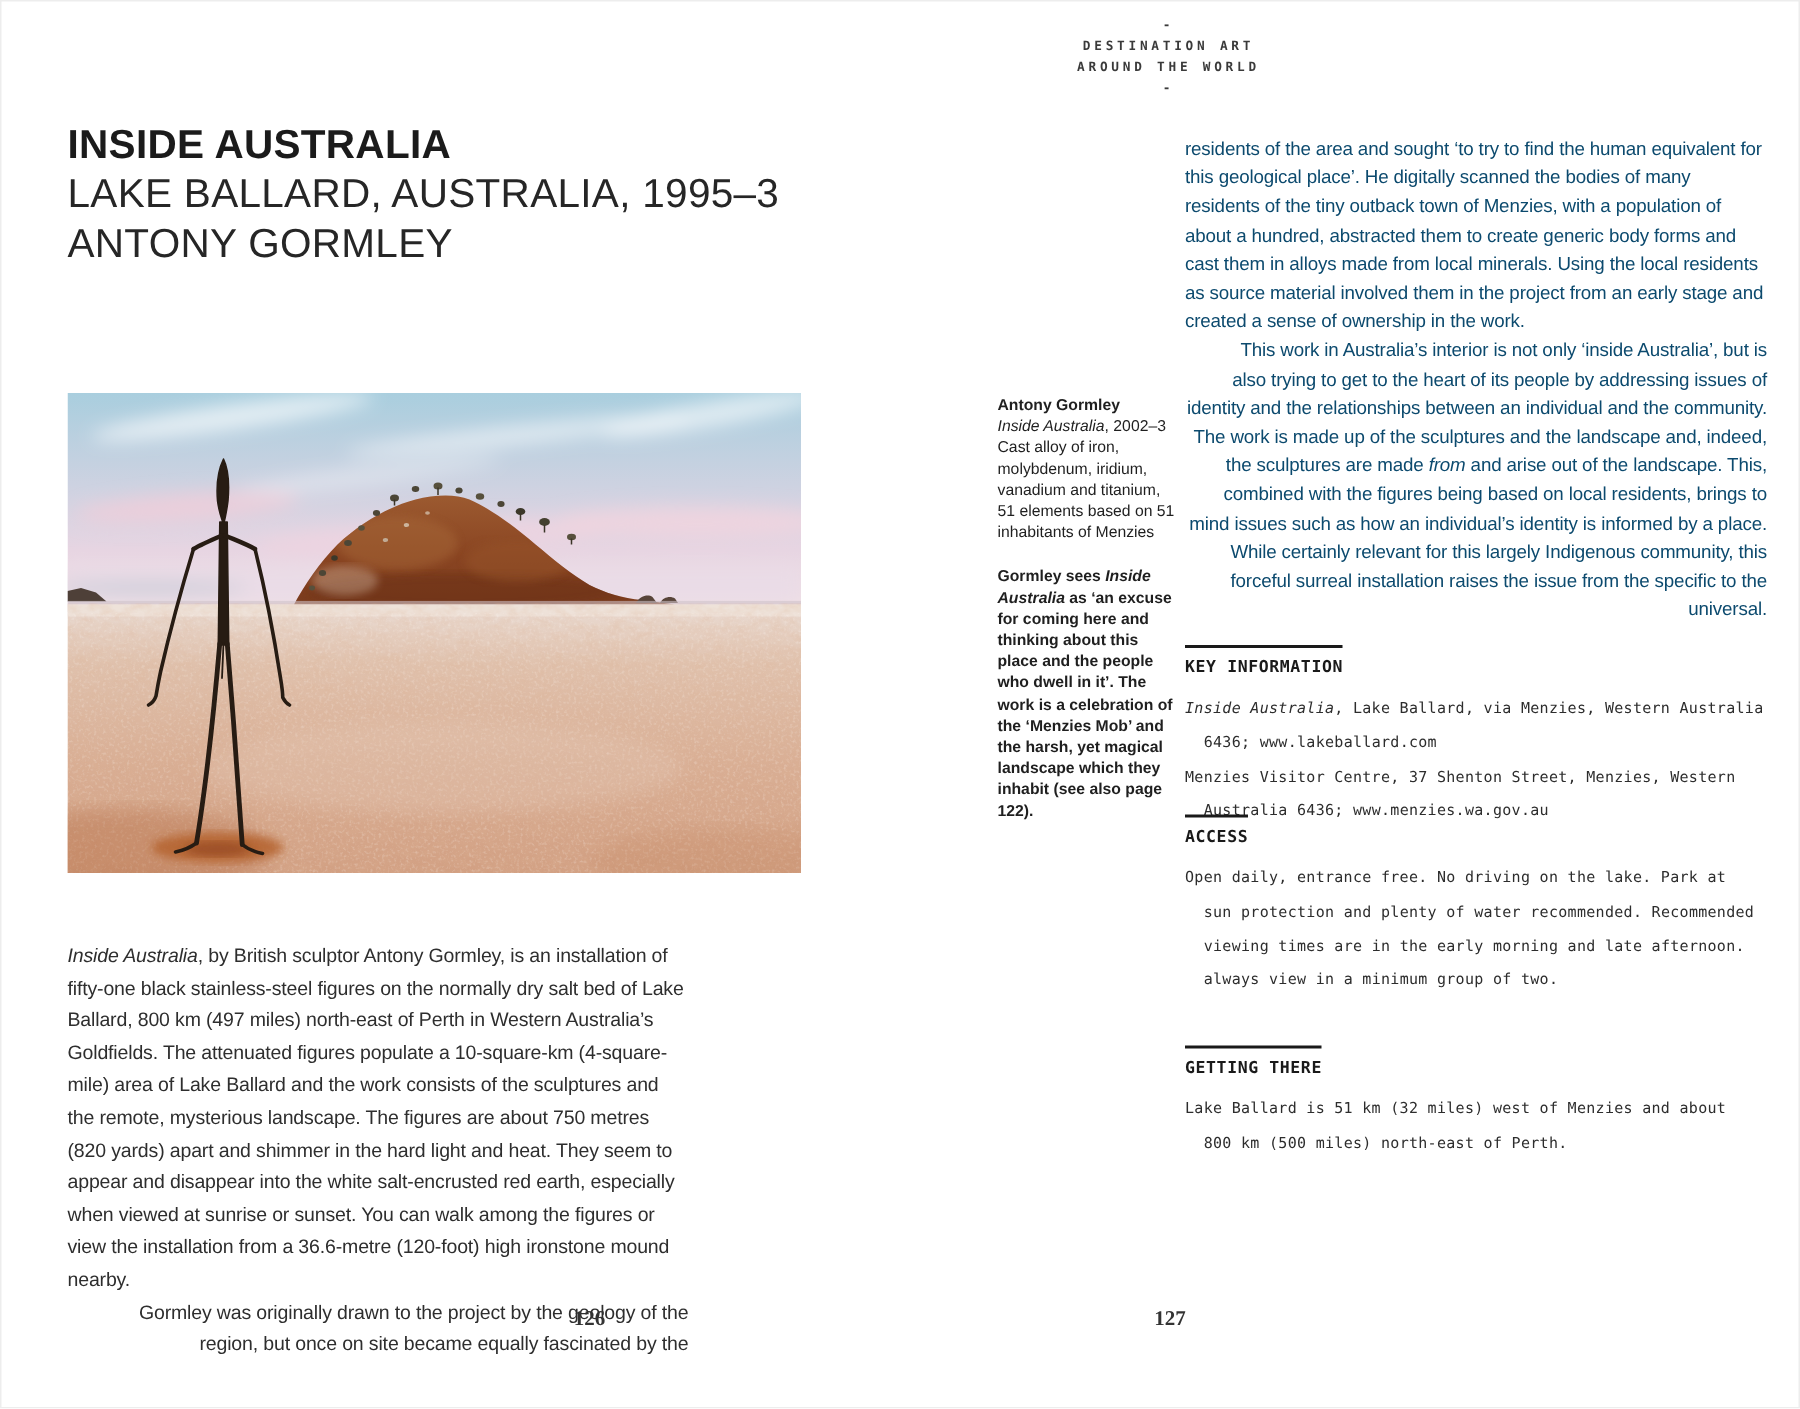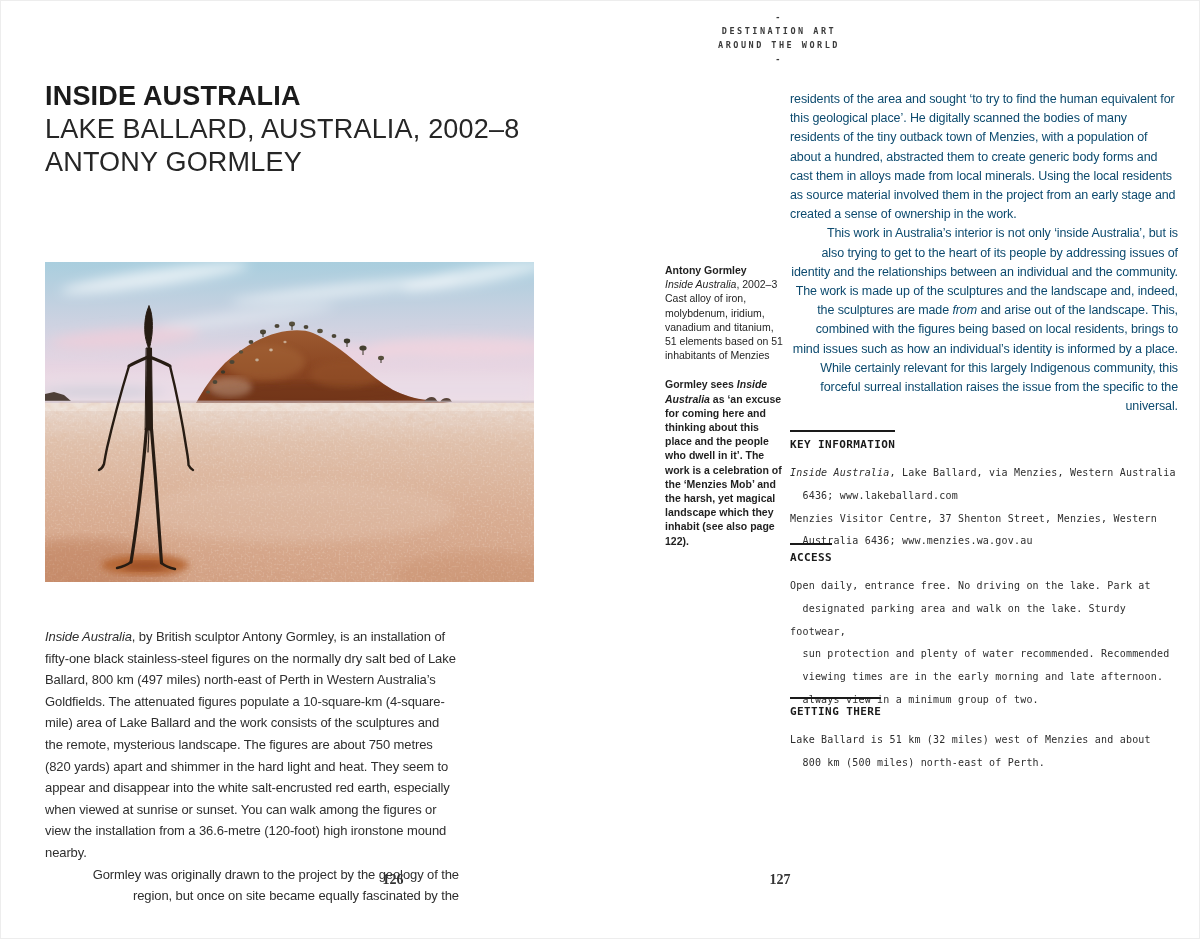--- a/index.html
+++ b/index.html
@@ -46,21 +46,21 @@
 
   <div class="running-head">
     <div>-</div>
     <div>DESTINATION ART</div>
     <div>AROUND THE WORLD</div>
     <div>-</div>
   </div>
 
   <div class="title-block">
     <div class="t1">INSIDE AUSTRALIA</div>
-    <div class="t2">LAKE BALLARD, AUSTRALIA, 2002–8</div>
+    <div class="t2">LAKE BALLARD, AUSTRALIA, 1995–3</div>
     <div class="t3">ANTONY GORMLEY</div>
   </div>
 
   <div class="photo">
     <svg width="489" height="320" viewBox="0 0 489 320" xmlns="http://www.w3.org/2000/svg">
       <defs>
         <linearGradient id="sky" x1="0" y1="0" x2="0" y2="1">
           <stop offset="0" stop-color="#a9cede"></stop>
           <stop offset="0.42" stop-color="#cdd2e1"></stop>
           <stop offset="0.72" stop-color="#e7d5e2"></stop>
@@ -213,21 +213,20 @@
     <div class="heading">KEY INFORMATION</div>
     <div class="line"><i>Inside Australia</i>, Lake Ballard, via Menzies, Western Australia</div>
     <div class="line">  6436; www.lakeballard.com</div>
     <div class="line">Menzies Visitor Centre, 37 Shenton Street, Menzies, Western</div>
     <div class="line">  Australia 6436; www.menzies.wa.gov.au</div>
   </div>
 
   <div class="info" id="access">
     <div class="heading">ACCESS</div>
     <div class="line">Open daily, entrance free. No driving on the lake. Park at</div>
-    <div class="line">  designated parking area and walk on the lake. Sturdy footwear,</div>
     <div class="line">  sun protection and plenty of water recommended. Recommended</div>
     <div class="line">  viewing times are in the early morning and late afternoon.</div>
     <div class="line">  always view in a minimum group of two.</div>
   </div>
 
   <div class="info" id="getting">
     <div class="heading">GETTING THERE</div>
     <div class="line">Lake Ballard is 51 km (32 miles) west of Menzies and about</div>
     <div class="line">  800 km (500 miles) north-east of Perth.</div>
   </div>

